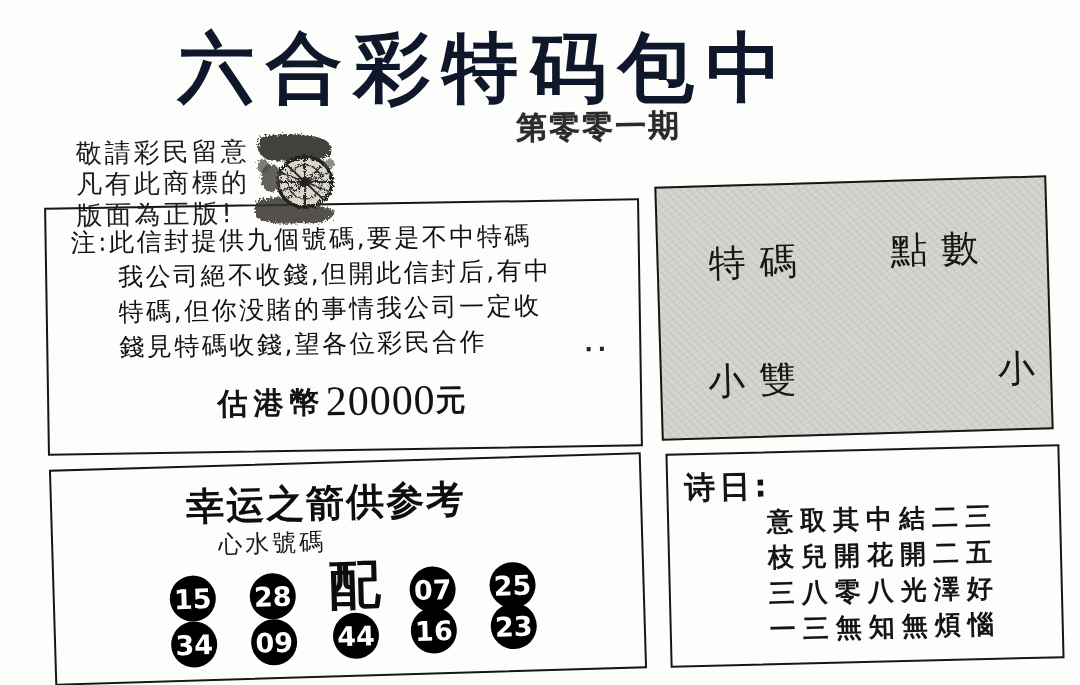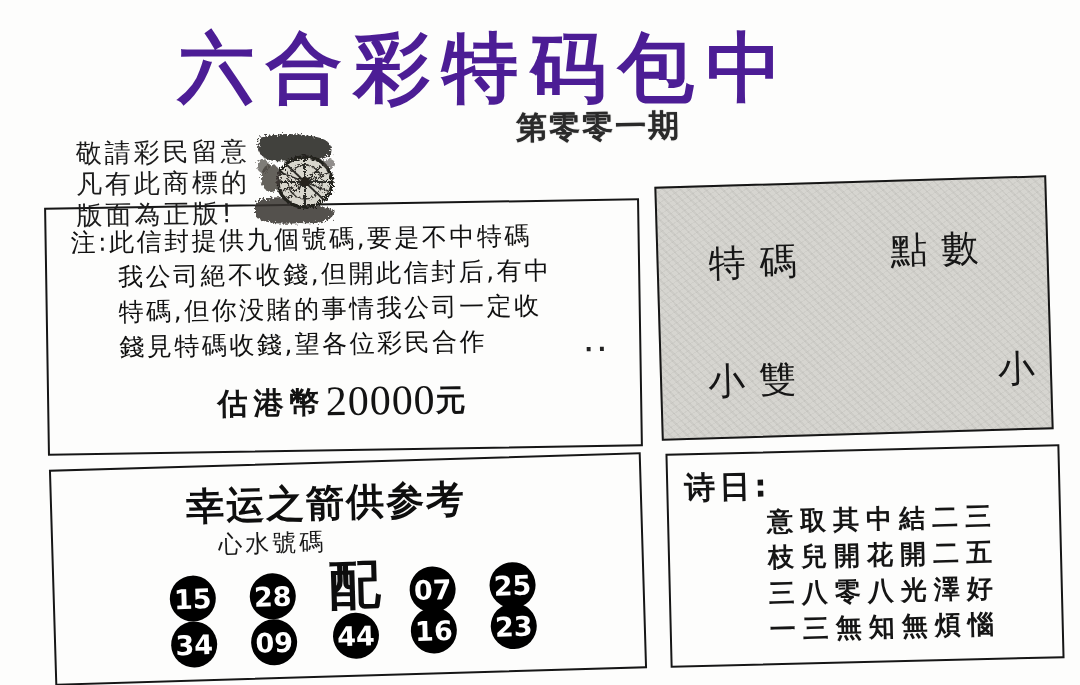--- a/index.html
+++ b/index.html
@@ -5,21 +5,21 @@
   html,body{margin:0;padding:0;background:#ffffff;}
   .canvas{
     position:relative;width:1080px;height:685px;overflow:hidden;
     background:#fdfdfc;color:#131313;
     font-family:"DejaVu Sans",sans-serif;
   }
   
   .title{
     position:absolute;left:178px;top:26px;width:650px;
     font-size:76px;font-weight:900;letter-spacing:12px;line-height:1.1;
-    white-space:nowrap;color:#4c1d95;
+    white-space:nowrap;color:#0f172a;
   }
   .issue{
     position:absolute;left:516px;top:106px;
     font-size:31px;font-weight:700;letter-spacing:2px;color:#2a2a2a;
     text-shadow:0 0 1px #555;white-space:nowrap;transform:rotate(-0.8deg);
   }
   
   .notice{
     position:absolute;left:76px;top:137px;z-index:3;
     font-size:26px;line-height:31px;letter-spacing:3px;font-weight:500;

